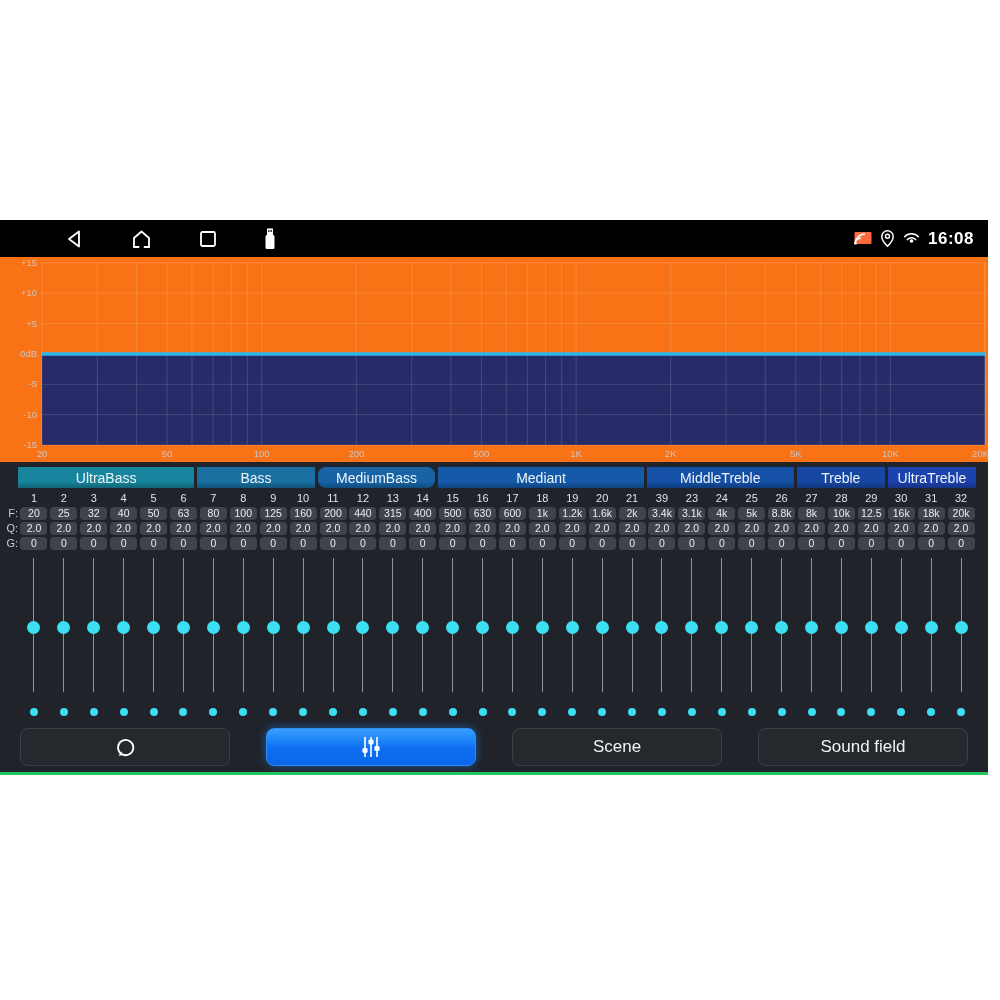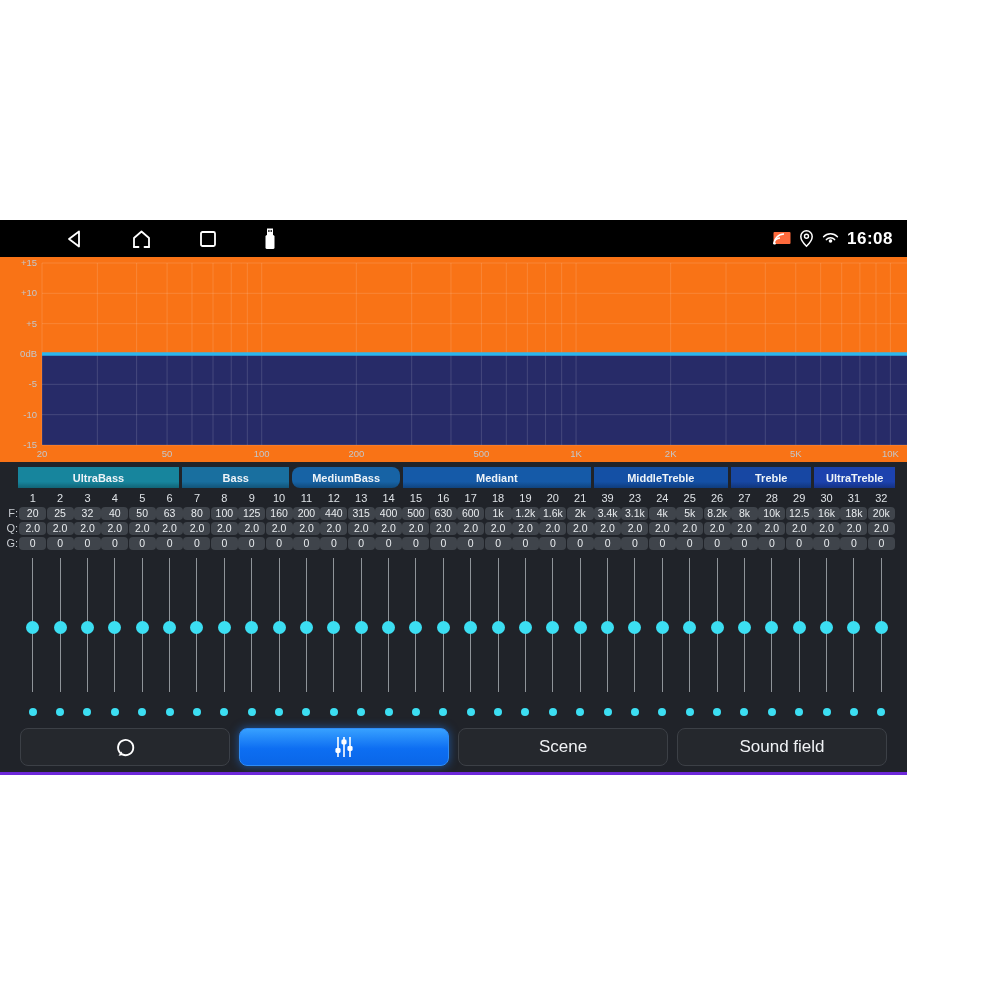--- a/index.html
+++ b/index.html
@@ -1,33 +1,33 @@
 <!DOCTYPE html>
 <html style="--accent: #3cdef2; --active-blue: #0d6ef2;"><head>
 <meta charset="utf-8">
 <style>
   html,body{margin:0;padding:0;background:#ffffff;}
   body{width:1000px;height:1000px;position:relative;font-family:"Liberation Sans",sans-serif;-webkit-font-smoothing:antialiased;}
-  .app{position:absolute;top:220px;left:0;width:907px;height:555px;background:#202329;overflow:hidden;display:flex;flex-direction:column;border-bottom:3px solid #6d28d9;box-sizing:border-box;}
+  .app{position:absolute;top:220px;left:0;width:988px;height:555px;background:#202329;overflow:hidden;display:flex;flex-direction:column;border-bottom:3px solid #22c55e;box-sizing:border-box;}
 
   
   .status-bar{height:37px;background:#000;display:flex;align-items:center;justify-content:space-between;flex:0 0 auto;}
   .nav-icons{display:flex;align-items:center;gap:44px;padding-left:64px;}
   .nav-icons svg{display:block;}
   .status-right{display:flex;align-items:center;gap:7px;padding-right:14px;}
   .clock{color:#fff;font-size:17px;font-weight:700;letter-spacing:.5px;}
 
   
   .graph{height:205px;background:#f97316;flex:0 0 auto;}
   .graph svg{display:block;}
   .ax{fill:#c3c7cc;font-size:9.5px;font-family:"Liberation Sans",sans-serif;}
 
   
   .cat-row{display:flex;gap:3px;margin:5px 12px 0 18px;height:21px;flex:0 0 auto;}
-  .cat-seg{color:#eef3f7;font-size:11px;display:flex;align-items:center;justify-content:center;white-space:nowrap;overflow:hidden;font-weight:bold;}
+  .cat-seg{color:#eef3f7;font-size:14px;display:flex;align-items:center;justify-content:center;white-space:nowrap;overflow:hidden;}
 
   
   .bands-grid{display:flex;margin:2px 12px 0 0;padding-left:0;flex:1 1 auto;}
   .band-col{flex:1 1 0;display:flex;flex-direction:column;align-items:center;min-width:0;}
   .band-col.labels{flex:0 0 18px;align-items:flex-end;padding-right:1px;}
   .b-num{height:16px;line-height:16px;font-size:11px;color:#dfe3e7;}
   .row-lab{height:15px;line-height:15px;font-size:11px;color:#c9cdd2;}
   .b-cell{width:27px;height:13px;line-height:13px;margin:1px 0;border-radius:4px;background:#3f444b;color:#e9ecef;font-size:10.5px;text-align:center;overflow:hidden;}
   .b-slider{height:148px;width:100%;position:relative;margin-top:2px;}
   .b-track{position:absolute;left:50%;top:5px;bottom:9px;width:1px;margin-left:-0.5px;background:#8f9499;}
@@ -431,21 +431,21 @@
         <div class="b-cell">2.0</div>
         <div class="b-cell">0</div>
         <div class="b-slider">
           <div class="b-track"></div>
           <div class="b-thumb"></div>
         </div>
         <div class="b-dot"></div>
       </div>
       <div class="band-col">
         <div class="b-num">26</div>
-        <div class="b-cell">8.2k</div>
+        <div class="b-cell">8.8k</div>
         <div class="b-cell">2.0</div>
         <div class="b-cell">0</div>
         <div class="b-slider">
           <div class="b-track"></div>
           <div class="b-thumb"></div>
         </div>
         <div class="b-dot"></div>
       </div>
       <div class="band-col">
         <div class="b-num">27</div>

